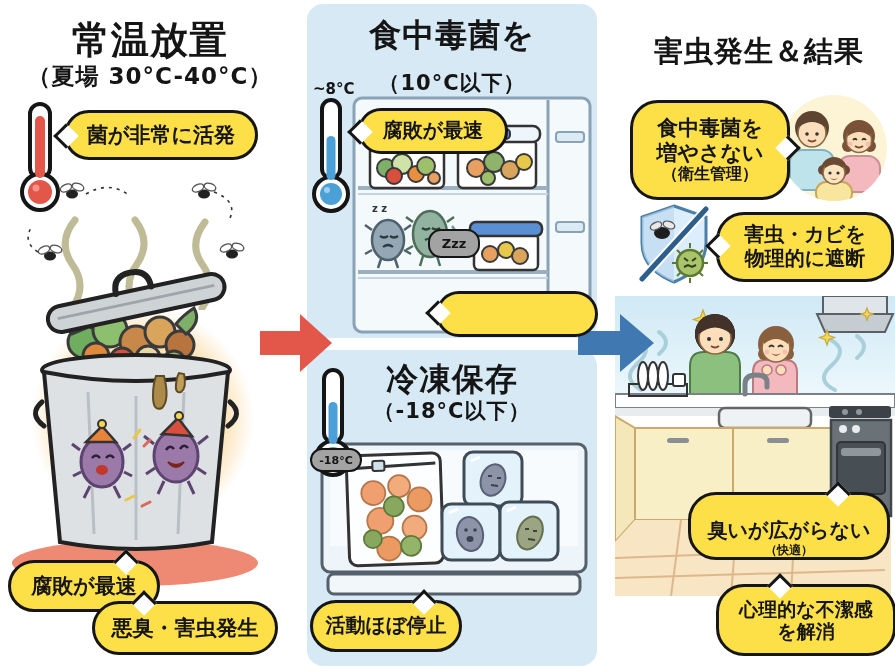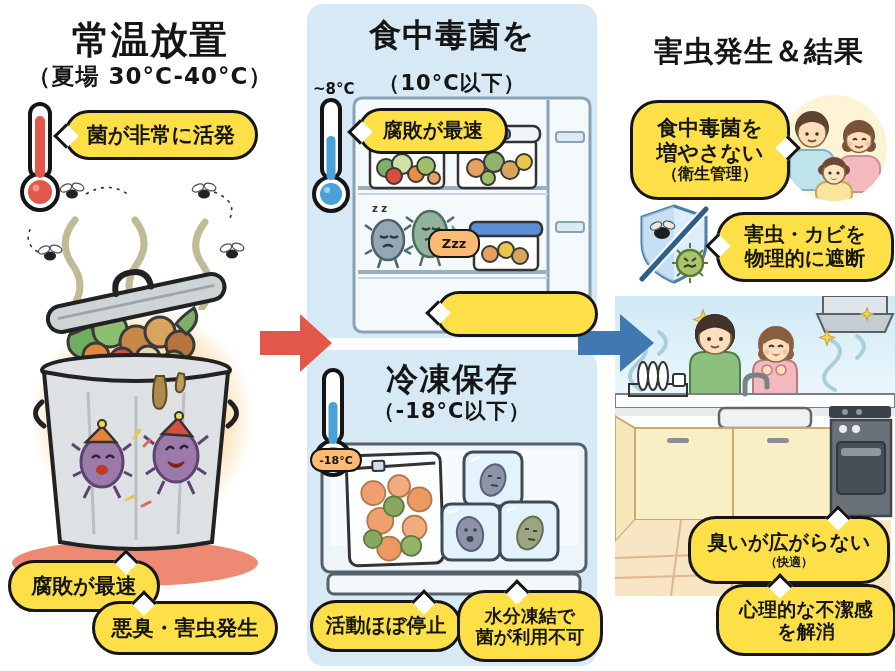--- a/index.html
+++ b/index.html
@@ -13,21 +13,21 @@
           font-weight:800;text-align:center;line-height:1.18;z-index:8;}
   .bubble .ln{position:relative;z-index:2;display:block;white-space:nowrap;}
   .tail{position:absolute;width:15px;height:15px;background:#fff;transform:rotate(45deg);z-index:1;}
   .tail.l{border-left:3px solid #151515;border-bottom:3px solid #151515;left:-10px;}
   .tail.r{border-right:3px solid #151515;border-top:3px solid #151515;right:-10px;}
   .tail.u{border-left:3px solid #151515;border-top:3px solid #151515;top:-10px;}
   .glow{position:absolute;left:0px;top:275px;width:285px;height:300px;z-index:0;
         background:radial-gradient(closest-side at 50% 48%,rgba(253,226,150,.95),rgba(250,205,130,.55) 58%,rgba(255,255,255,0) 78%);}
   .base-ellipse{position:absolute;left:12px;top:540px;width:246px;height:46px;border-radius:50%;
         background:#ee8a74;z-index:2;}
-  .mini-bubble{position:absolute;background:#fdba74;border:2.5px solid #151515;border-radius:13px;
+  .mini-bubble{position:absolute;background:#a3a3a3;border:2.5px solid #151515;border-radius:13px;
         display:flex;align-items:center;justify-content:center;font-weight:800;z-index:8;}
   svg{display:block;}
 </style>
 </head>
 <body>
 
 <div id="canvas">
 
   <div class="abs ttl" style="left:0;top:20px;width:300px;font-size:38px;">常温放置</div>
   <div class="abs ttl" style="left:0;top:64px;width:300px;font-size:23px;">（夏場 30°C-40°C）</div>
@@ -339,25 +339,20 @@
       <line x1="25" y1="27" x2="29" y2="27" stroke="#3e4433" stroke-width="2"></line>
       <line x1="33" y1="29" x2="37" y2="29" stroke="#3e4433" stroke-width="2"></line>
       <line x1="28" y1="37" x2="35" y2="38" stroke="#3e4433" stroke-width="2"></line>
     </g>
     <rect x="10" y="134" width="252" height="20" rx="6" fill="#f2f7fa" stroke="#55606a" stroke-width="3"></rect>
   </svg>
 
   <div class="bubble" style="left:310px;top:600px;width:146px;height:46px;font-size:20px;">
     <span class="tail u" style="right:26px"></span>
     <span class="ln">活動ほぼ停止</span>
-  </div>
-  <div class="bubble" style="left:457px;top:590px;width:140px;height:66px;font-size:18px;">
-    <span class="tail u" style="left:48px"></span>
-    <span class="ln">水分凍結で</span>
-    <span class="ln">菌が利用不可</span>
   </div>
 
   <div class="abs ttl" style="left:628px;top:36px;width:262px;font-size:29px;">害虫発生＆結果</div>
 
   <div class="bubble" style="left:630px;top:100px;width:154px;height:94px;font-size:21px;">
     <span class="tail r" style="top:36px"></span>
     <span class="ln">食中毒菌を</span>
     <span class="ln">増やさない</span>
     <span class="ln" style="font-size:16px">（衛生管理）</span>
   </div>
@@ -535,21 +530,21 @@
     <polygon points="216,224 276,224 276,300 216,300" fill="#f7e5c4"></polygon>
     <g stroke="#ddb88c" stroke-width="2">
       <path d="M0,262 L270,252"></path>
         <path d="M0,282 L270,274"></path>
       <path d="M56,300 L66,224"></path>
         <path d="M116,300 L122,224"></path>
         <path d="M176,300 L180,224"></path>
     </g>
   </svg>
 
-  <div class="bubble" style="left:688px;top:516px;width:196px;height:62px;font-size:20px;">
+  <div class="bubble" style="left:688px;top:492px;width:196px;height:62px;font-size:20px;justify-content:flex-end;">
     <span class="tail u" style="right:40px"></span>
     <span class="ln">臭いが広がらない</span>
     <span class="ln" style="font-size:12px">（快適）</span>
   </div>
   <div class="bubble" style="left:716px;top:584px;width:174px;height:66px;font-size:19px;">
     <span class="tail u" style="left:52px"></span>
     <span class="ln">心理的な不潔感</span>
     <span class="ln">を解消</span>
   </div>
 

